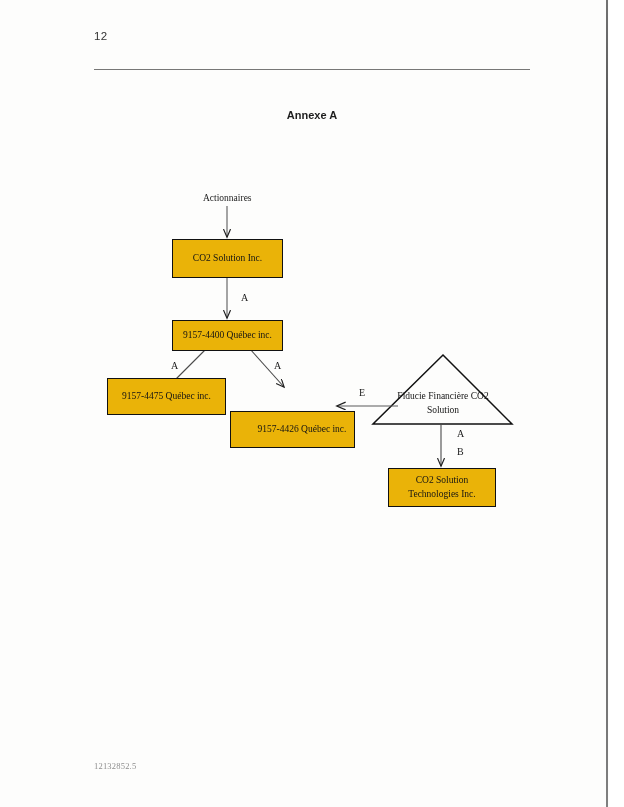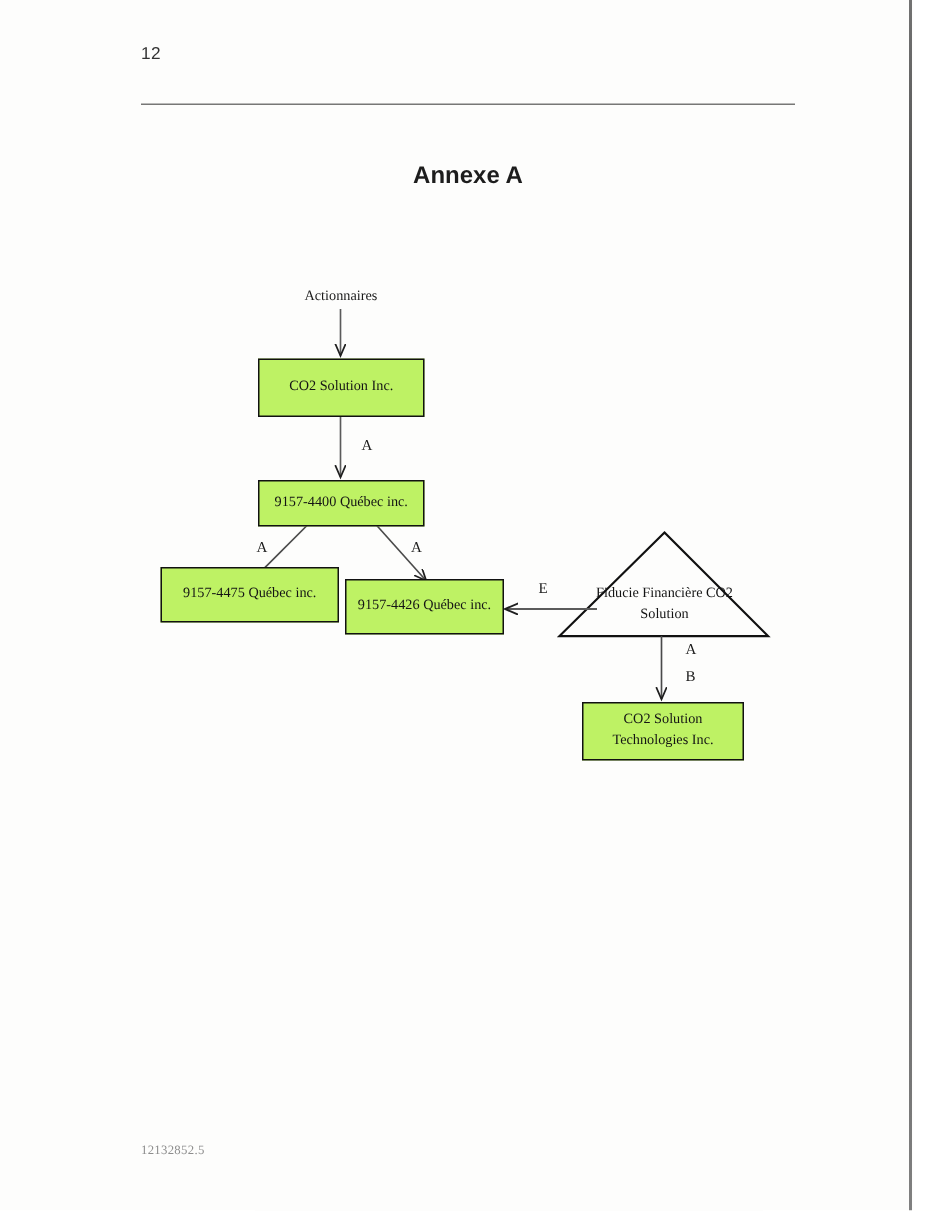--- a/index.html
+++ b/index.html
@@ -78,53 +78,53 @@
   }
 
   
   .annexe-title {
     position: absolute;
     left: 0; top: 109px;
     width: 624px;
     text-align: center;
     font-family: "Liberation Sans", sans-serif;
     font-weight: bold;
-    font-size: 16px;
+    font-size: 11px;
     color: #1d1d1d;
   }
 
   
   .diagram {
     position: absolute;
     left: 0; top: 0;
     width: 624px;
     height: 807px;
   }
   .diagram svg { display: block; }
 
   .node-box {
     position: absolute;
     border: 1.4px solid #111;
-    background: #bef264;
+    background: #eab308;
     display: flex;
     flex-direction: column;
     align-items: center;
     justify-content: center;
     font-family: "Liberation Serif", serif;
     font-size: 9.5px;
     color: #141414;
     line-height: 1.45;
     text-align: center;
   }
   .node-box .ln { display: block; white-space: nowrap; }
 
   .box-co2solution   { left: 172px; top: 239px; width: 109px; height: 37px; }
   .box-9157-4400     { left: 172px; top: 320px; width: 109px; height: 29px; }
   .box-9157-4475     { left: 107px; top: 378px; width: 117px; height: 35px; }
-  .box-9157-4426     { left: 230px; top: 386px; width: 104px; height: 35px; }
+  .box-9157-4426     { left: 230px; top: 411px; width: 104px; height: 35px; padding-left: 19px; }
   .box-co2tech       { left: 388px; top: 468px; width: 106px; height: 37px; }
 
   .free-label {
     position: absolute;
     font-family: "Liberation Serif", serif;
     font-size: 9.5px;
     color: #1a1a1a;
     white-space: nowrap;
   }
   .edge-label {

